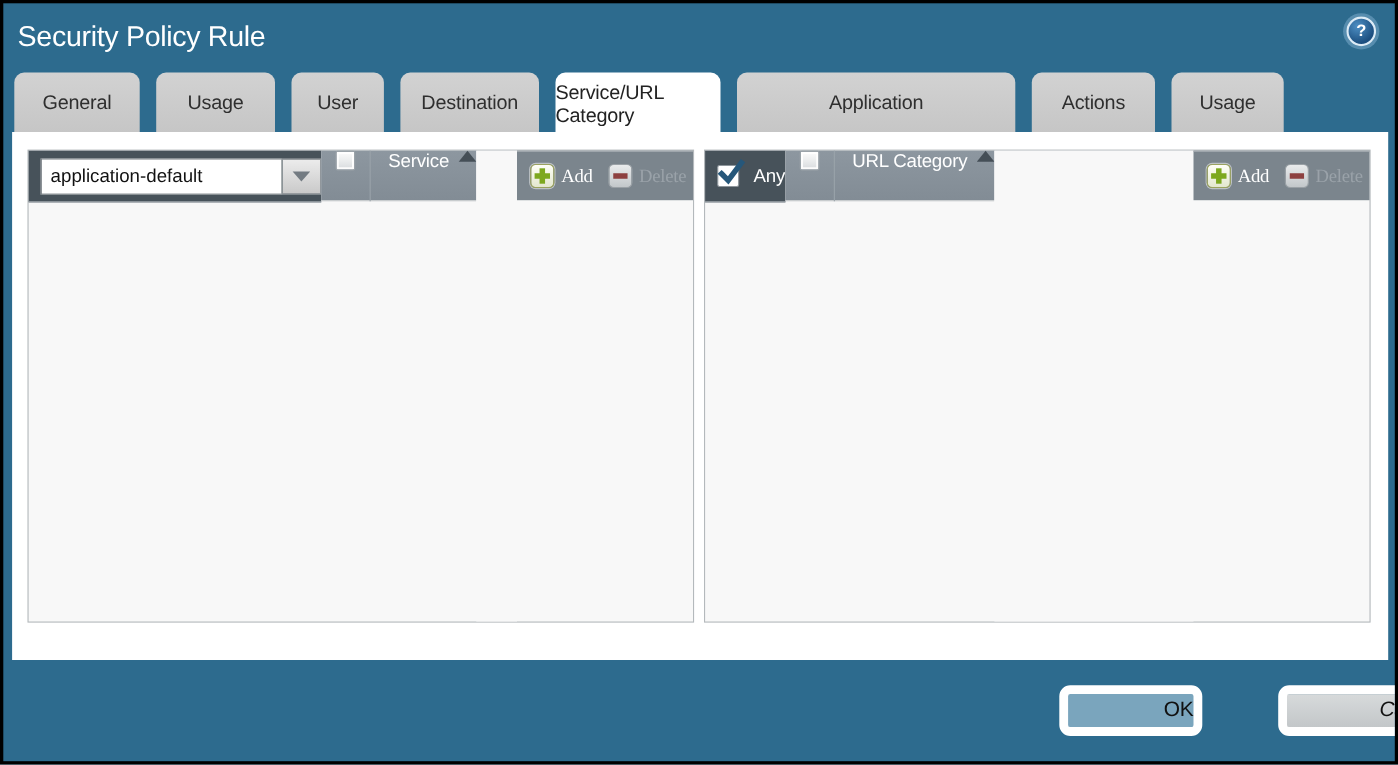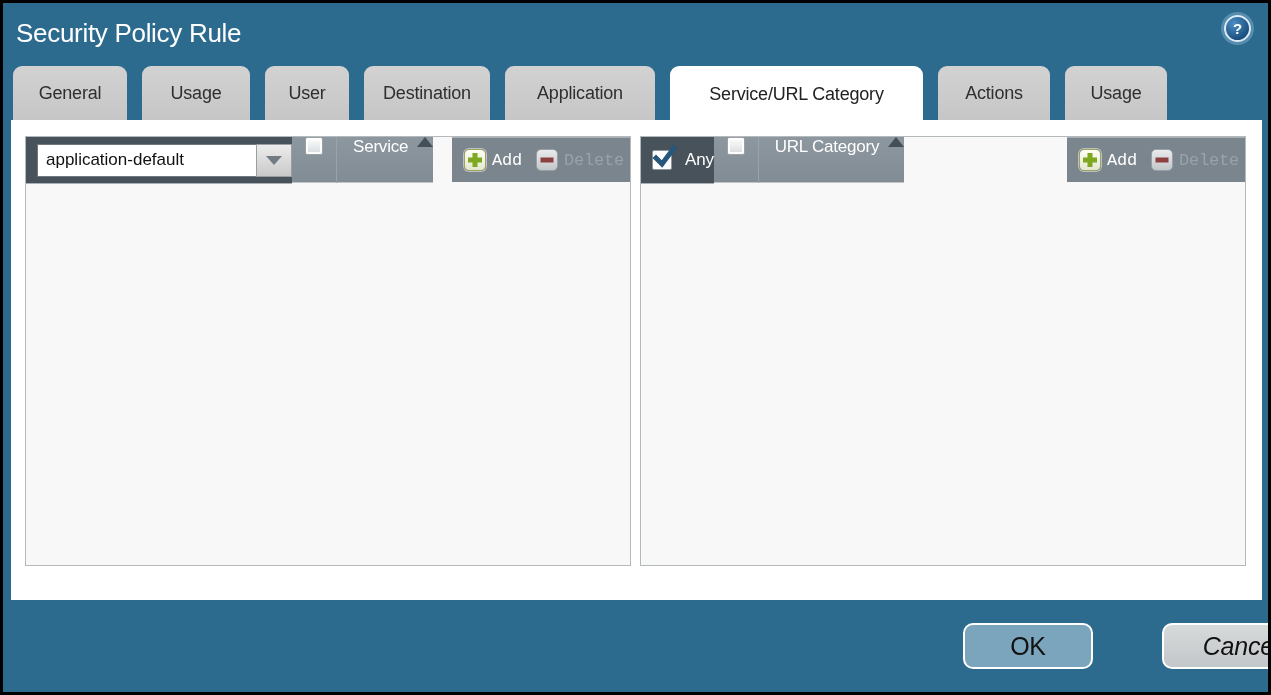--- a/index.html
+++ b/index.html
@@ -112,21 +112,21 @@
   .tri-up {
     width:0; height:0; margin-left:9px;
     border-left:8px solid transparent; border-right:8px solid transparent;
     border-bottom:10px solid #454f57; cursor:pointer;
   }
   .any-label { color:#fff; font-size:17px; margin-left:13px; letter-spacing:-0.2px; }
 
   
   .tool-btn {
     display:flex; align-items:center; gap:6px; background:none; border:none;
-    font-family:Liberation Mono, monospace; font-size:17px; cursor:pointer;
+    font-family:Liberation Serif, serif; font-size:17px; cursor:pointer;
     padding:0 6px 0 2px;
   }
   .tool-btn .label { letter-spacing:-0.2px; }
   .tool-btn.add .label { color:#fff; }
   .tool-btn.delete .label { color:#9aa2a9; }
   .icon-plus, .icon-minus {
     width:22px; height:22px; border-radius:5px; position:relative; flex:0 0 auto;
   }
   .icon-plus {
     background:linear-gradient(180deg,#fefef6,#e3e7cf);
@@ -142,43 +142,43 @@
     background:linear-gradient(180deg,#e9ebec,#c2c7ca);
     border:1px solid #9aa1a6;
   }
   .icon-minus::before {
     content:""; position:absolute; background:#8d4040; width:13px; height:5px;
     left:50%; top:50%; transform:translate(-50%,-50%);
   }
 
   
   .dialog-btn {
-    position:absolute; height:46px; border:2px solid #ffffff; border-radius:10px;
-    font-family:"Liberation Sans", sans-serif; font-size:25px; color:#111;
-    cursor:pointer; letter-spacing:-0.2px;
+    position:absolute; height:46px; border:8px solid #ffffff; border-radius:10px;
+    font-family:"Liberation Sans", sans-serif; font-size:19px; color:#111;
+    cursor:pointer; letter-spacing:-0.2px;text-align:right;
   }
   .btn-ok { left:960px; top:620px; width:130px; background:#7aa5bd; }
   .btn-cancel { left:1159px; top:620px; width:158px;
     background:linear-gradient(180deg,#d7dadb,#c3c7c9);font-style:italic; }
 </style>
 </head>
 <body>
 
 <div class="titlebar">
   <span class="dialog-title">Security Policy Rule</span>
   <div class="help-btn">?</div>
 </div>
 
 <div class="tabbar">
   <div class="tab">General</div>
   <div class="tab">Usage</div>
   <div class="tab">User</div>
   <div class="tab">Destination</div>
+  <div class="tab active">Service/URL Category</div>
   <div class="tab">Application</div>
-  <div class="tab active">Service/URL Category</div>
   <div class="tab">Actions</div>
   <div class="tab">Usage</div>
 </div>
 
 <div class="content">
 
   <div class="panel left">
     <div class="panel-toolbar">
       <div class="combo">
         <input type="text" value="application-default" style="">

